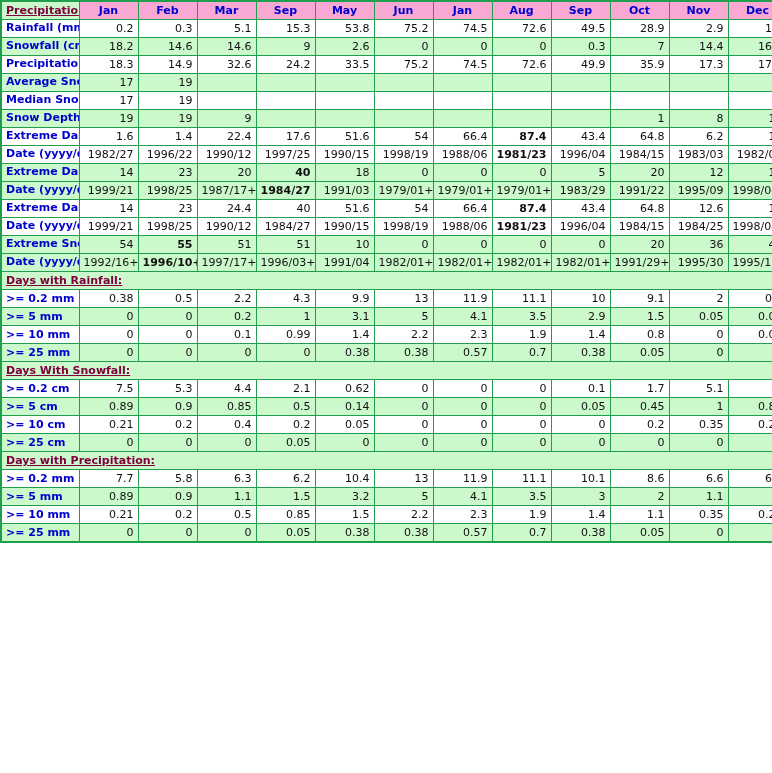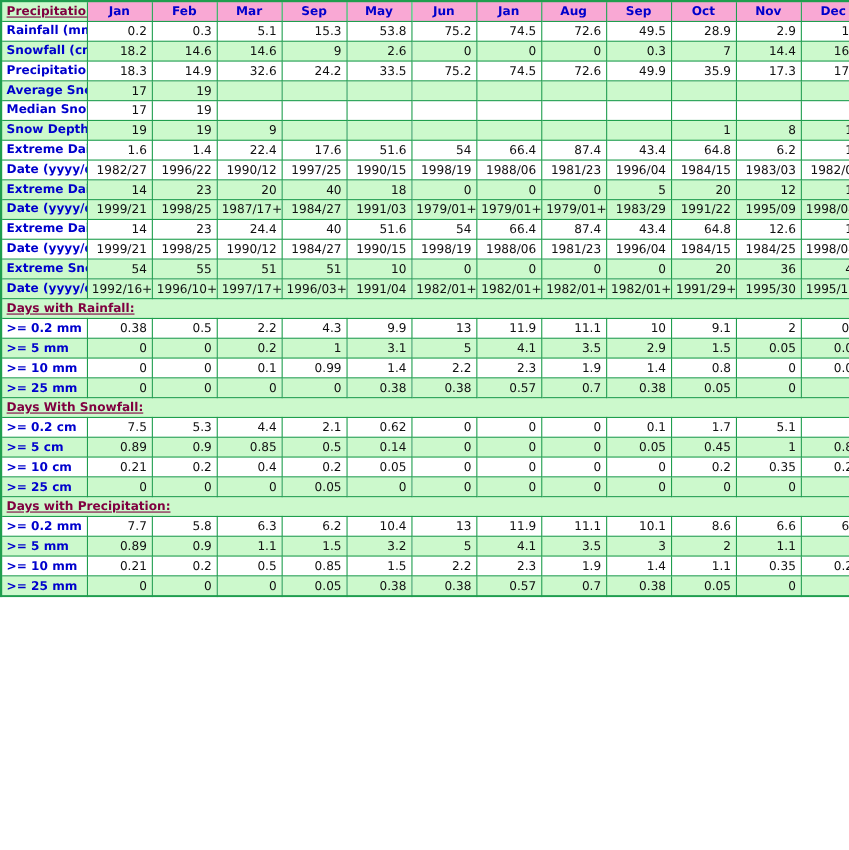--- a/index.html
+++ b/index.html
@@ -57,21 +57,21 @@
     white-space: normal;
     line-height: 1.15;
     padding: 2px 3px;
   }
   td.val {
     color: #101010;
     text-align: right;
     font-weight: normal;
     padding-right: 4px;
   }
-  td.val.bold { font-weight: normal; }
+  td.val.bold { font-weight: bold; }
   td.sectionhdr {
     background: #ccf9cc;
     color: #800040;
     font-weight: bold;
     text-align: left;
     text-decoration: underline;
     padding: 3px 4px;
   }
   td.sub-label {
     color: #0000cc;

